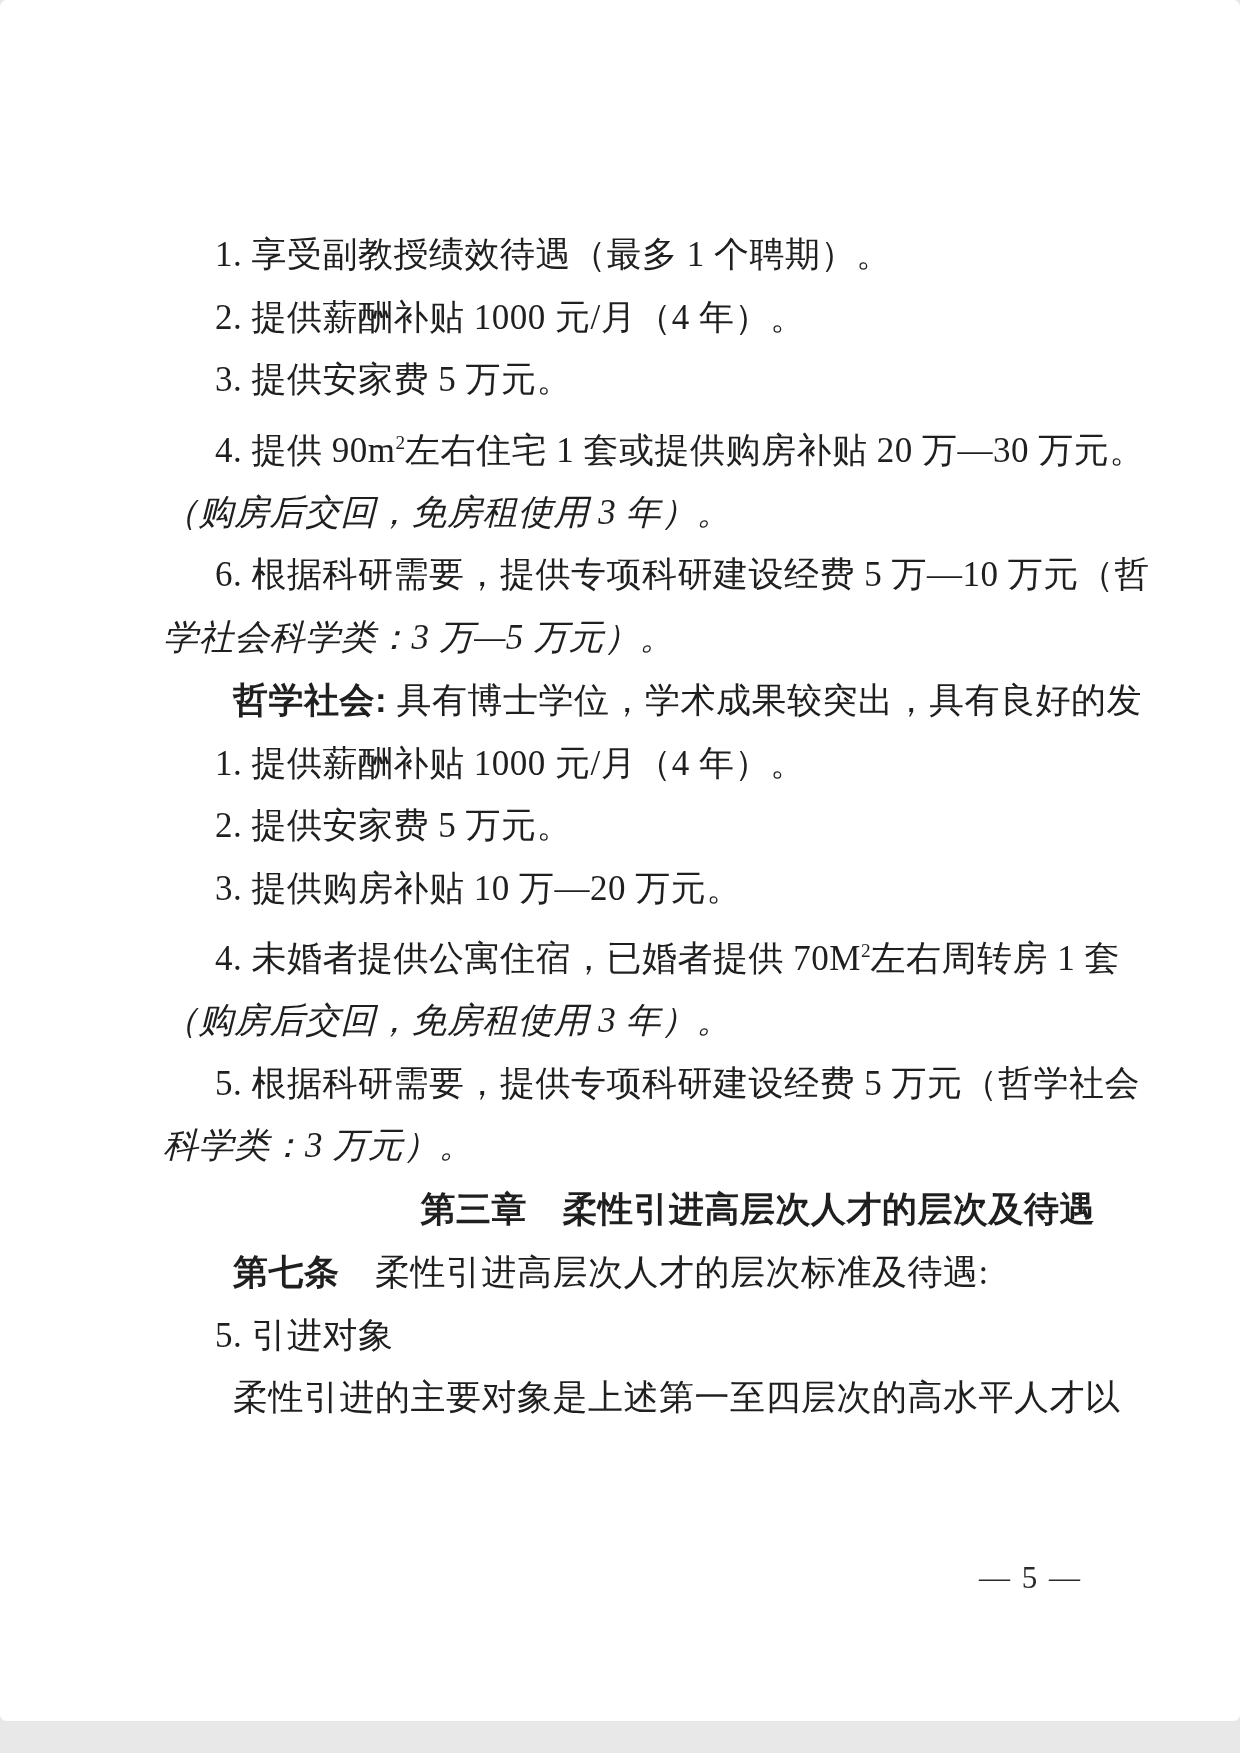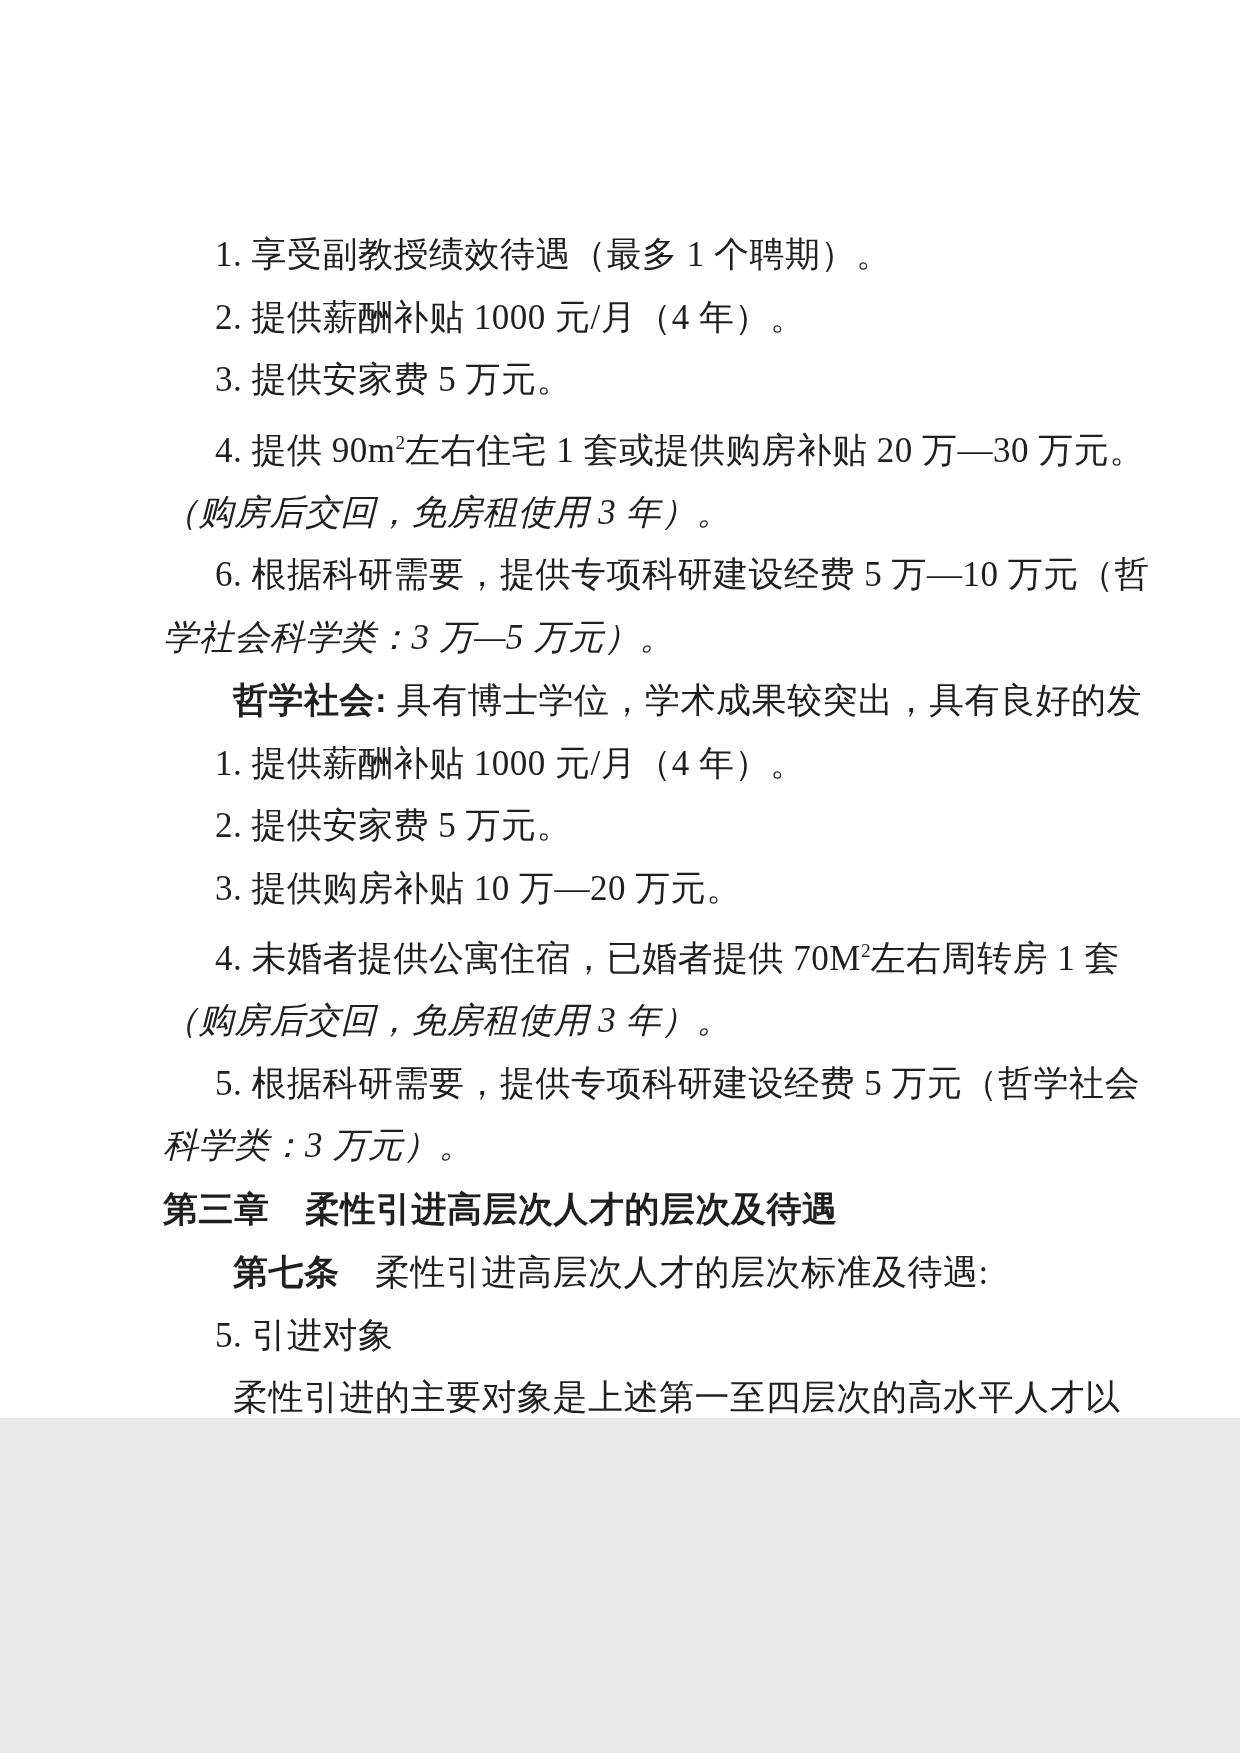--- a/index.html
+++ b/index.html
@@ -3,43 +3,44 @@
 <meta charset="utf-8">
 <style>
   html, body {
     margin: 0;
     padding: 0;
     background: #e8e8e8;
   }
   .page {
     position: relative;
     width: 1240px;
-    height: 1418px;
+    height: 1721px;
     background: #ffffff;
     overflow: hidden;
     font-family: "Liberation Serif", "DejaVu Serif", serif;
+    border-radius: 7px;
   }
   .doc-body {
     position: absolute;
     left: 163px;
     top: 224px;
     width: 932px;
   }
   .line {
     line-height: 62.5px;
     font-size: 35px;
     color: #1f1f1f;
     white-space: nowrap;
     letter-spacing: 0.5px;
   }
   .line.num  { padding-left: 52px; }
   .line.para { padding-left: 70px; }
   .line.flush { padding-left: 0; font-style: italic; }
   .line.heading {
-    text-align: left;
+    text-align: right;
     white-space: nowrap;
     padding-left: 0;
   }
   .seg { }
   .seg.bold {
     font-weight: bold;
     font-family: "Liberation Sans", "DejaVu Sans", sans-serif;
   }
   .seg.sup {
     font-size: 0.55em;

